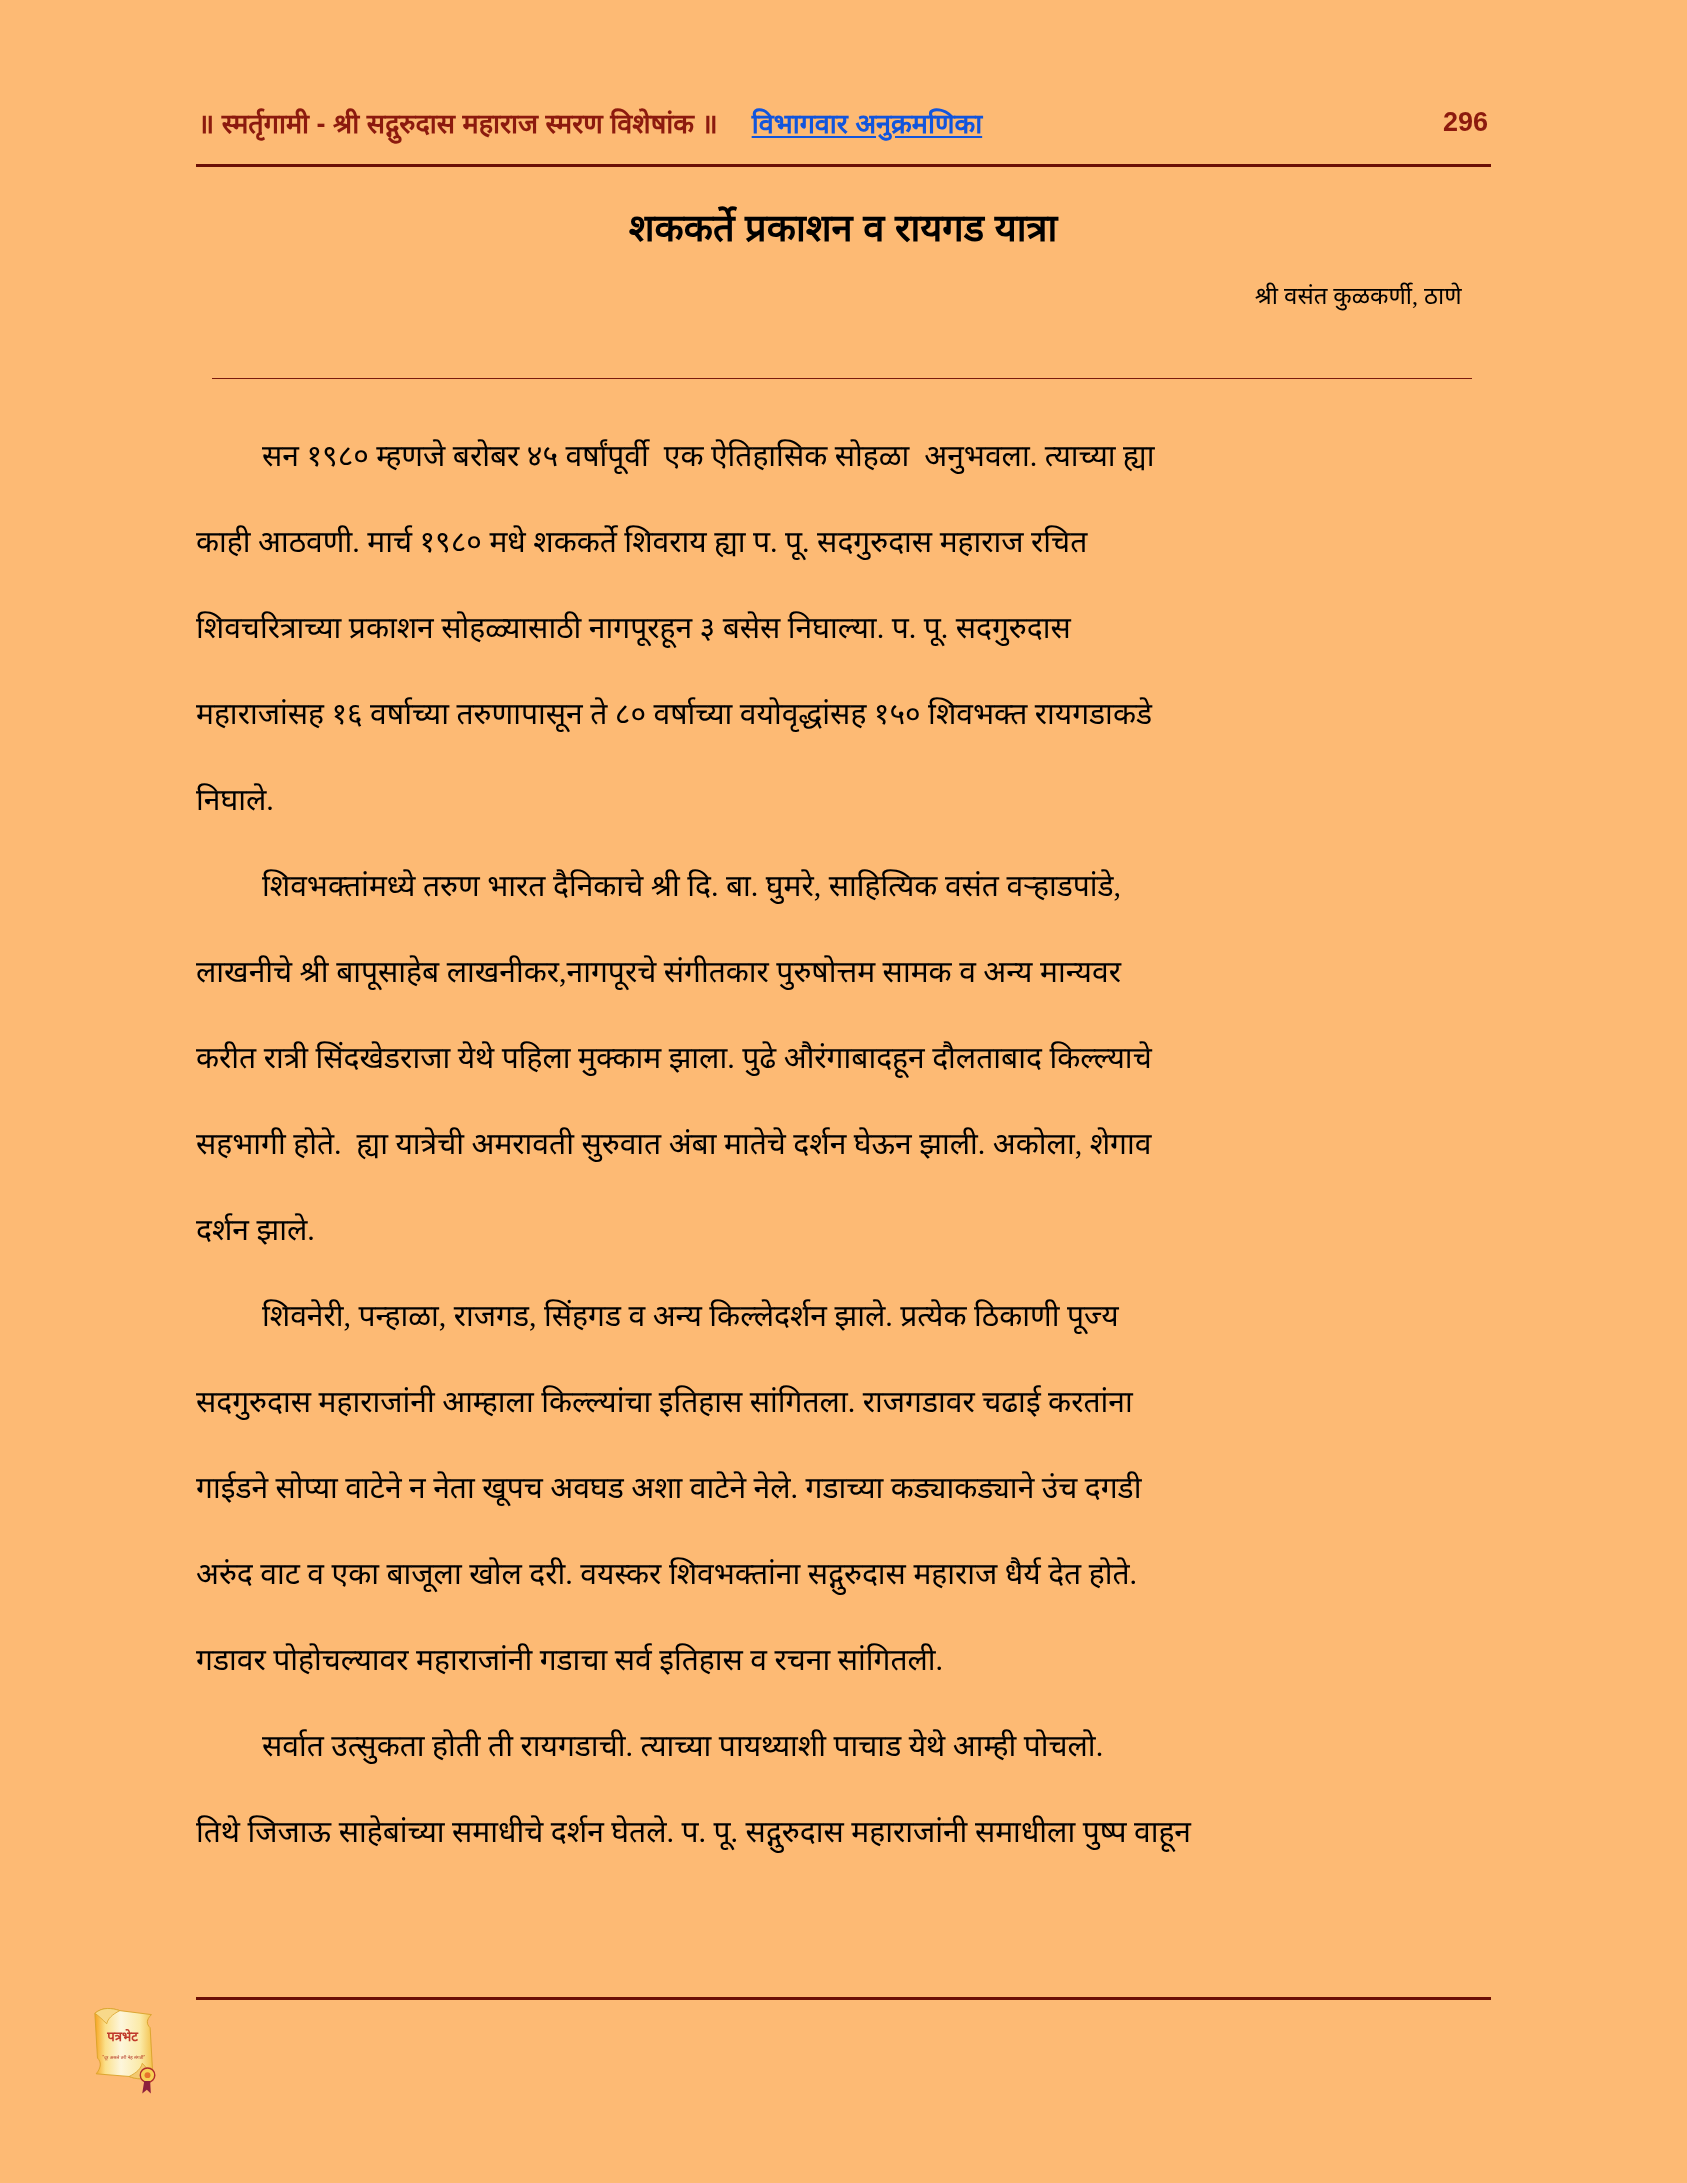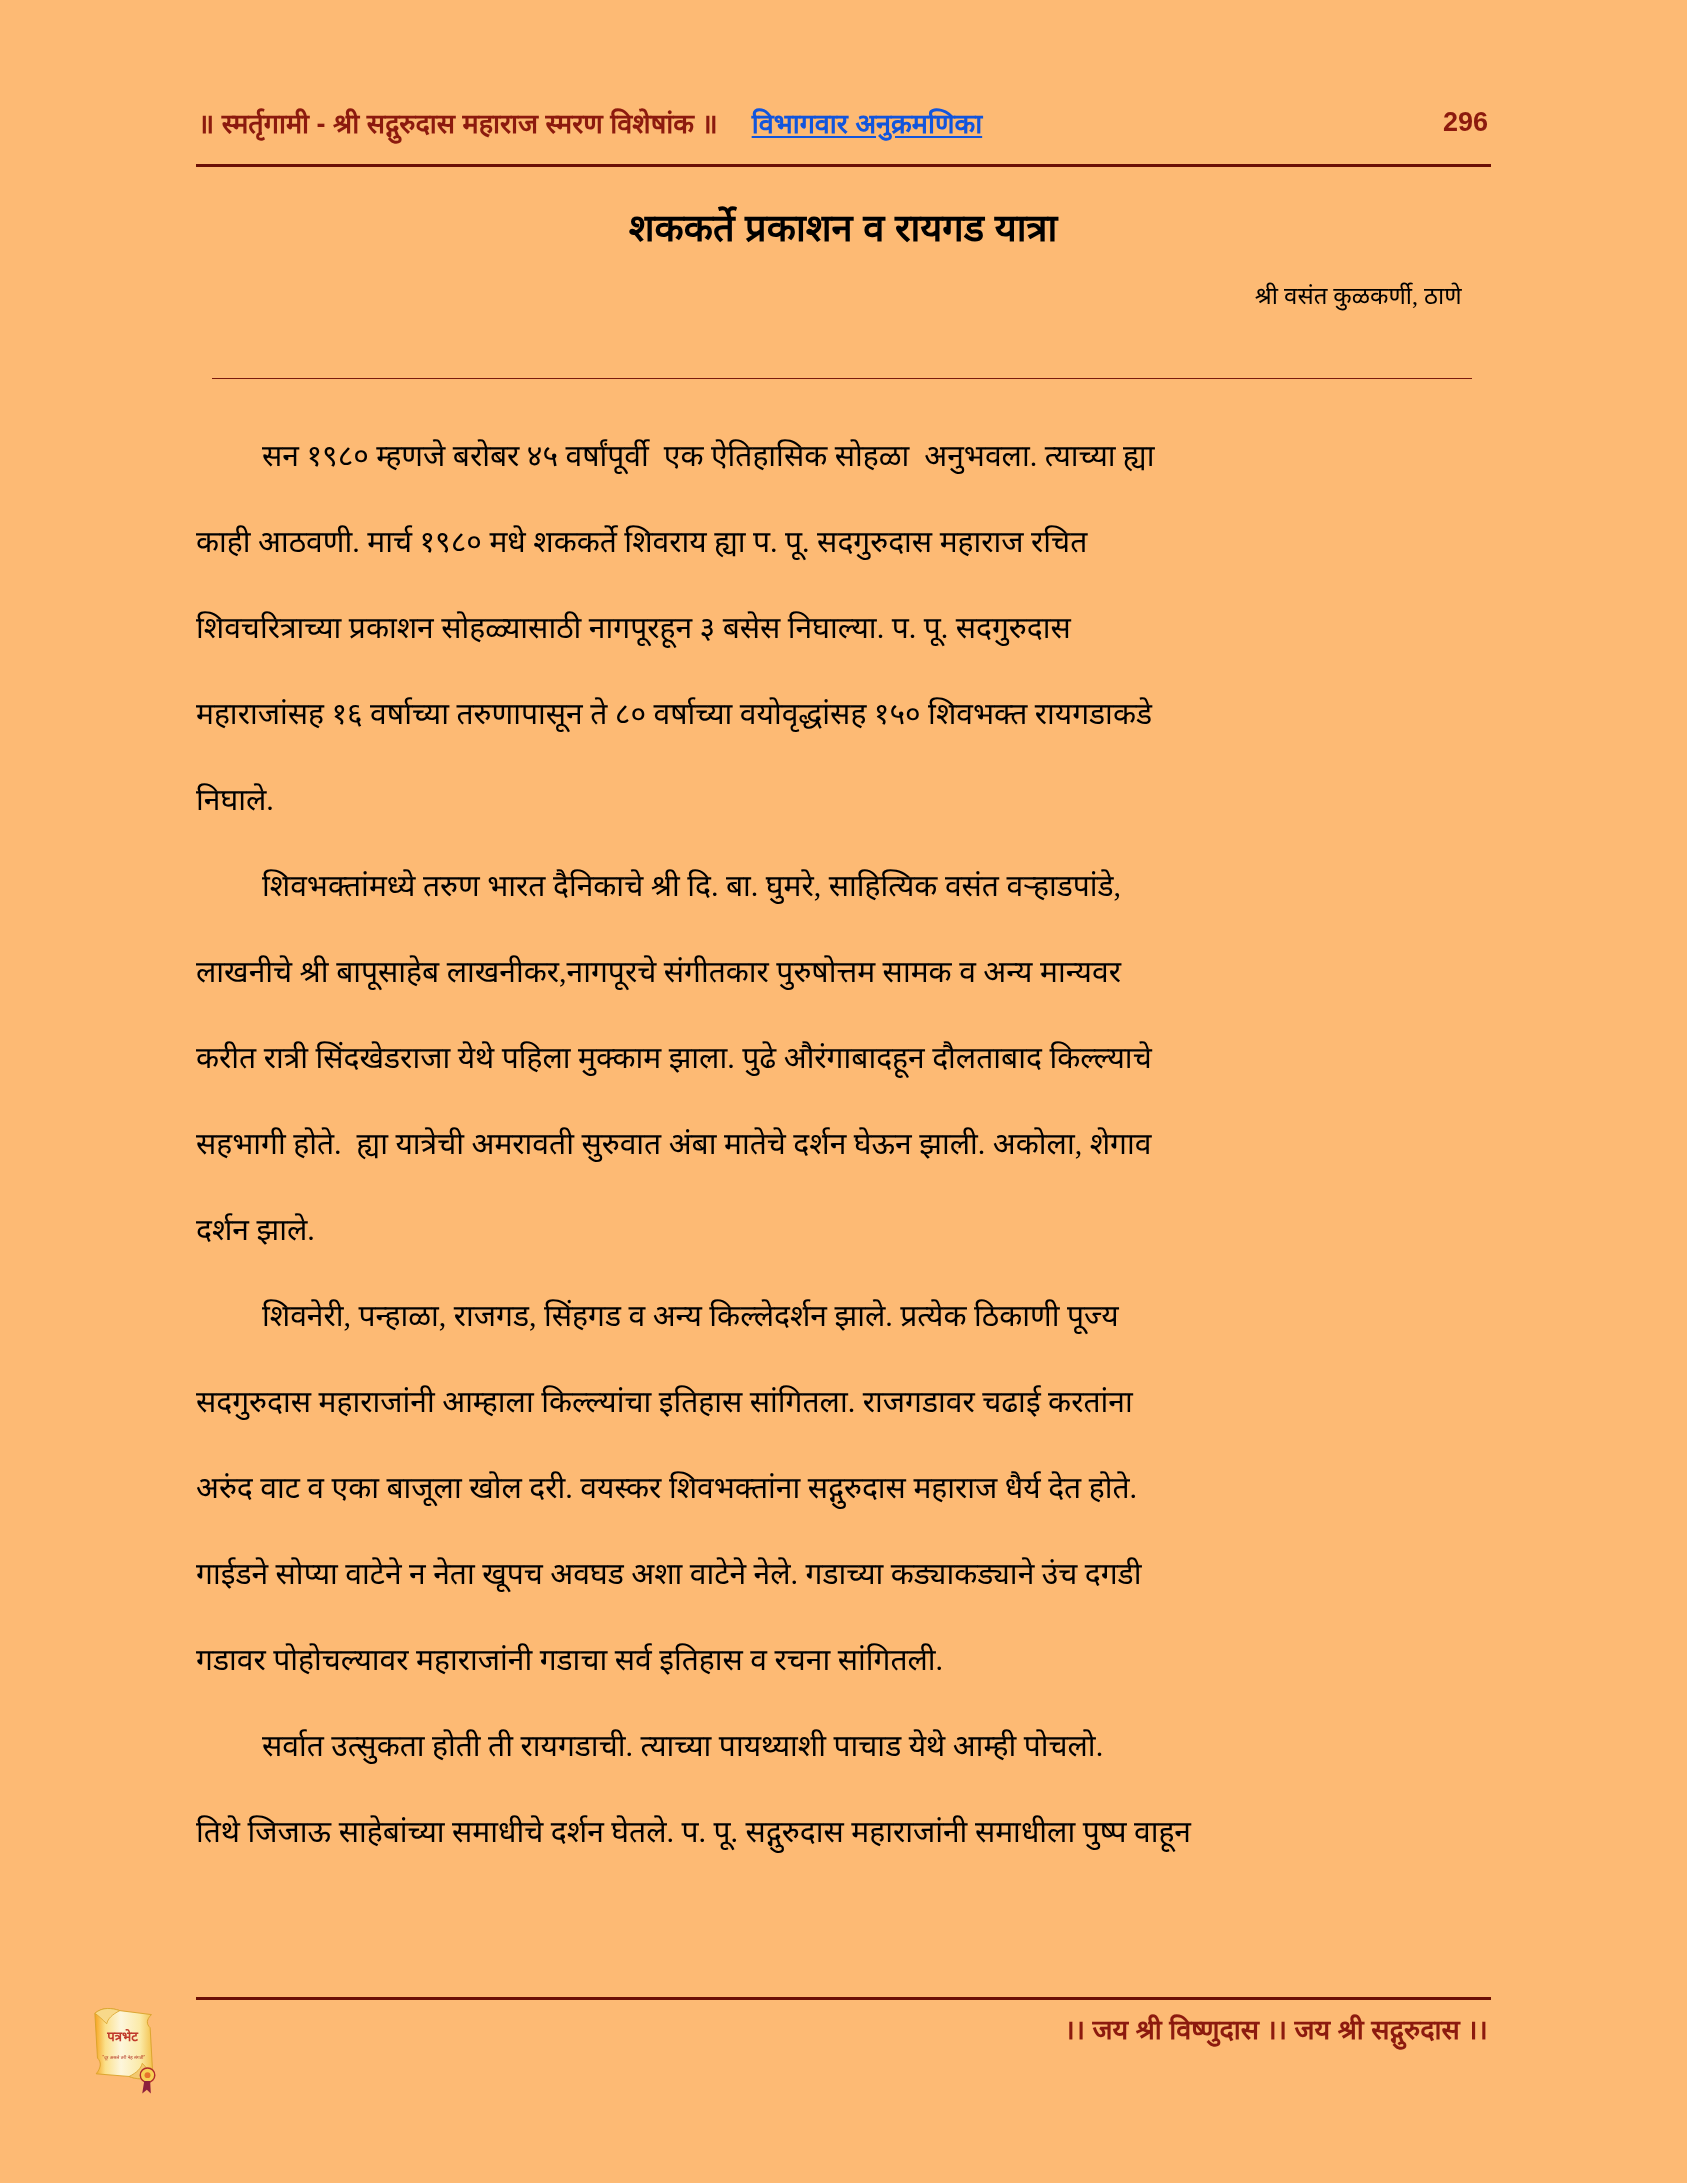--- a/index.html
+++ b/index.html
@@ -181,32 +181,31 @@
       <div class="para">
         <span class="ln indent">शिवभक्तांमध्ये तरुण भारत दैनिकाचे श्री दि. बा. घुमरे, साहित्यिक वसंत वऱ्हाडपांडे,</span>
         <span class="ln">लाखनीचे श्री बापूसाहेब लाखनीकर,नागपूरचे संगीतकार पुरुषोत्तम सामक व अन्य मान्यवर</span>
         <span class="ln">करीत रात्री सिंदखेडराजा येथे पहिला मुक्काम झाला. पुढे औरंगाबादहून दौलताबाद किल्ल्याचे</span>
         <span class="ln">सहभागी होते.  ह्या यात्रेची अमरावती सुरुवात अंबा मातेचे दर्शन घेऊन झाली. अकोला, शेगाव</span>
         <span class="ln">दर्शन झाले.</span>
       </div>
       <div class="para">
         <span class="ln indent">शिवनेरी, पन्हाळा, राजगड, सिंहगड व अन्य किल्लेदर्शन झाले. प्रत्येक ठिकाणी पूज्य</span>
         <span class="ln">सदगुरुदास महाराजांनी आम्हाला किल्ल्यांचा इतिहास सांगितला. राजगडावर चढाई करतांना</span>
+        <span class="ln">गाईडने सोप्या वाटेने न नेता खूपच अवघड अशा वाटेने नेले. गडाच्या कड्याकड्याने उंच दगडी</span>
         <span class="ln">अरुंद वाट व एका बाजूला खोल दरी. वयस्कर शिवभक्तांना सद्गुरुदास महाराज धैर्य देत होते.</span>
-        <span class="ln">गाईडने सोप्या वाटेने न नेता खूपच अवघड अशा वाटेने नेले. गडाच्या कड्याकड्याने उंच दगडी</span>
         <span class="ln">गडावर पोहोचल्यावर महाराजांनी गडाचा सर्व इतिहास व रचना सांगितली.</span>
       </div>
       <div class="para">
         <span class="ln indent">सर्वात उत्सुकता होती ती रायगडाची. त्याच्या पायथ्याशी पाचाड येथे आम्ही पोचलो.</span>
         <span class="ln">तिथे जिजाऊ साहेबांच्या समाधीचे दर्शन घेतले. प. पू. सद्गुरुदास महाराजांनी समाधीला पुष्प वाहून</span>
       </div>
     </div>
 
   <div class="rule-bottom"></div>
-  <div class="footer-text">।। जय श्री विष्णुदास ।। जय श्री सद्गुरुदास ।।</div>
 
   <div class="logo">
     <svg width="79" height="93" viewBox="0 0 120 140" xmlns="http://www.w3.org/2000/svg">
       <defs>
         <linearGradient id="scrollgrad" x1="0" y1="0" x2="1" y2="0">
           <stop offset="0%" stop-color="#f6a21e"></stop>
           <stop offset="18%" stop-color="#fbe08a"></stop>
           <stop offset="45%" stop-color="#fdf6dc"></stop>
           <stop offset="78%" stop-color="#fbeaa8"></stop>
           <stop offset="100%" stop-color="#f3c04a"></stop>

